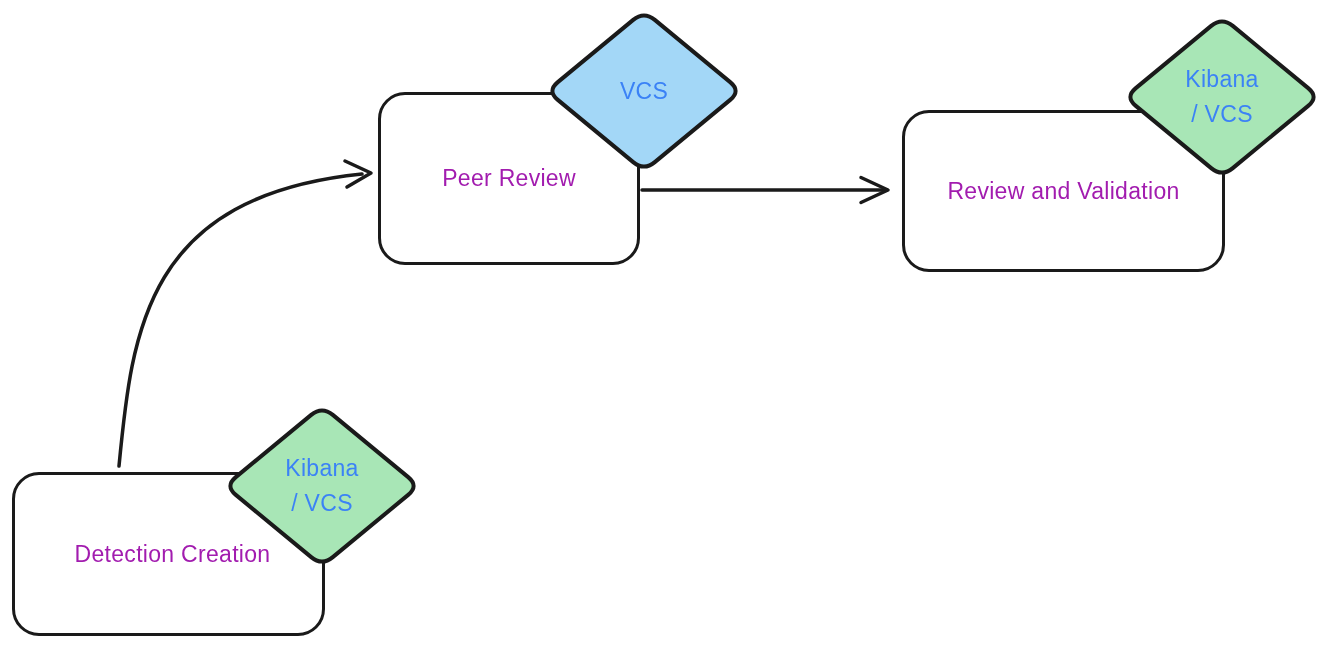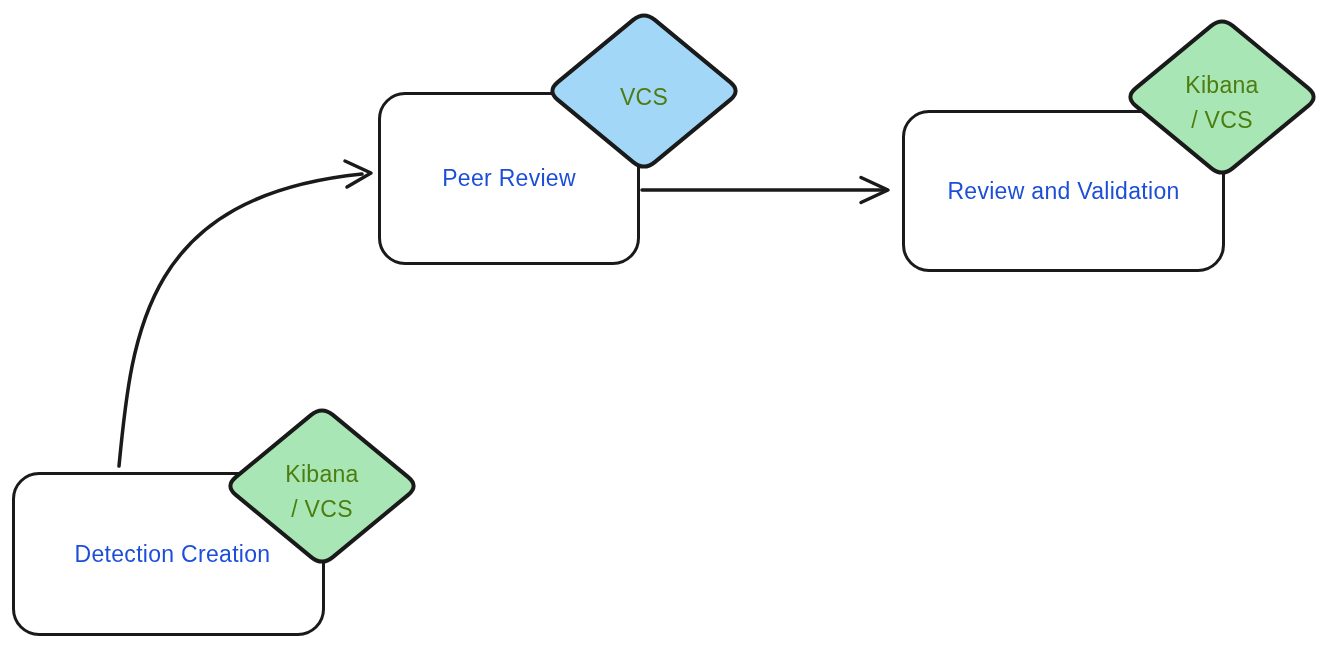--- a/index.html
+++ b/index.html
@@ -30,21 +30,21 @@
     background: #ffffff;
     border: 3.5px solid #1a1a1a;
     border-radius: 27px;
     display: flex;
     align-items: center;
     justify-content: center;
     z-index: 2;
   }
   .node-label {
     font-size: 23px;
-    color: #1d4ed8;
+    color: #a21caf;
     letter-spacing: 0.3px;
     white-space: nowrap;
   }
   .node-detection   { left: 12px;  top: 472px; width: 313px; height: 164px; padding-left: 8px; }
   .node-peer        { left: 378px; top: 92px;  width: 262px; height: 173px; }
   .node-testing     { left: 902px; top: 110px; width: 323px; height: 162px; }
   .badge {
     position: absolute;
     width: 200px;
     height: 166px;
@@ -60,24 +60,23 @@
   .badge-peer      { left: 544px;  top: 8px;   }
   .badge-testing   { left: 1122px; top: 14px;  }
   .badge-label {
     position: absolute;
     left: 50%;
     top: 50%;
     transform: translate(-50%, -50%);
     text-align: center;
     font-size: 23px;
     line-height: 35px;
-    color: #4d7c0f;
+    color: #3b82f6;
     letter-spacing: 0.3px;
     white-space: nowrap;
-    margin-top: 6px;
   }
 </style>
 </head>
 <body>
 
 <div class="canvas">
 
   <svg class="edges-layer" viewBox="0 0 1341 645" xmlns="http://www.w3.org/2000/svg">
 
     <path d="M 119 466 C 132 330 146 196 362 174" fill="none" stroke="#1a1a1a" stroke-width="3.5" stroke-linecap="round"></path>

